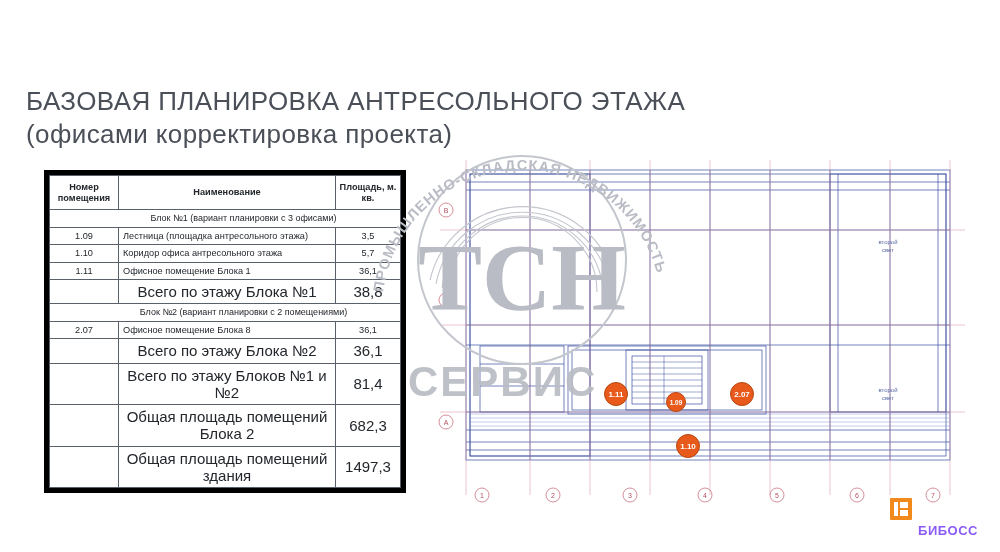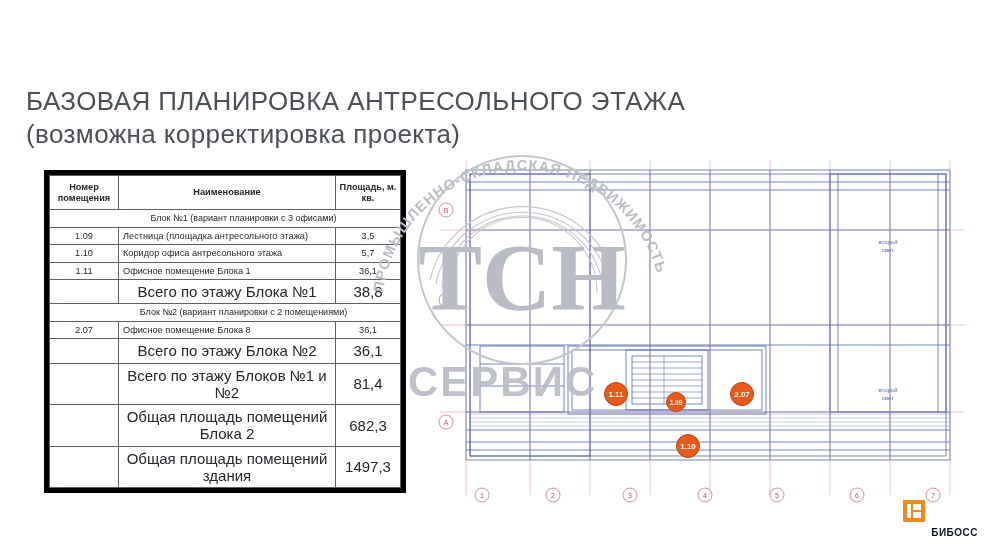--- a/index.html
+++ b/index.html
@@ -135,23 +135,23 @@
   }
   .logo-mark::after {
     content: "";
     position: absolute;
     left: 10px; top: 4px;
     width: 8px; height: 6px;
     background: #fff;
     box-shadow: 0 8px 0 0 #fff;
   }
   .logo-text {
-    font-size: 10px;
+    font-size: 13px;
     font-weight: bold;
-    color: #0f172a;
+    color: #8b5cf6;
     letter-spacing: .5px;
     margin-top: 44px;
   }
 
   
   .marker {
     position: absolute;
     width: 22px;
     height: 22px;
     border-radius: 50%;
@@ -163,21 +163,21 @@
     align-items: center;
     justify-content: center;
     border: 1px solid #b8460f;
   }
 </style>
 </head>
 <body>
 
 <div class="title-block">
   <div class="title-line upper">БАЗОВАЯ ПЛАНИРОВКА АНТРЕСОЛЬНОГО ЭТАЖА</div>
-  <div class="title-line">(возможна корректировка проекта)</div>
+  <div class="title-line">(офисами корректировка проекта)</div>
 </div>
 
 <div class="table-wrap">
   <table class="spec">
     <thead>
       <tr>
         <th class="col-num">Номер помещения</th>
         <th class="col-name">Наименование</th>
         <th class="col-area">Площадь, м. кв.</th>
       </tr>

